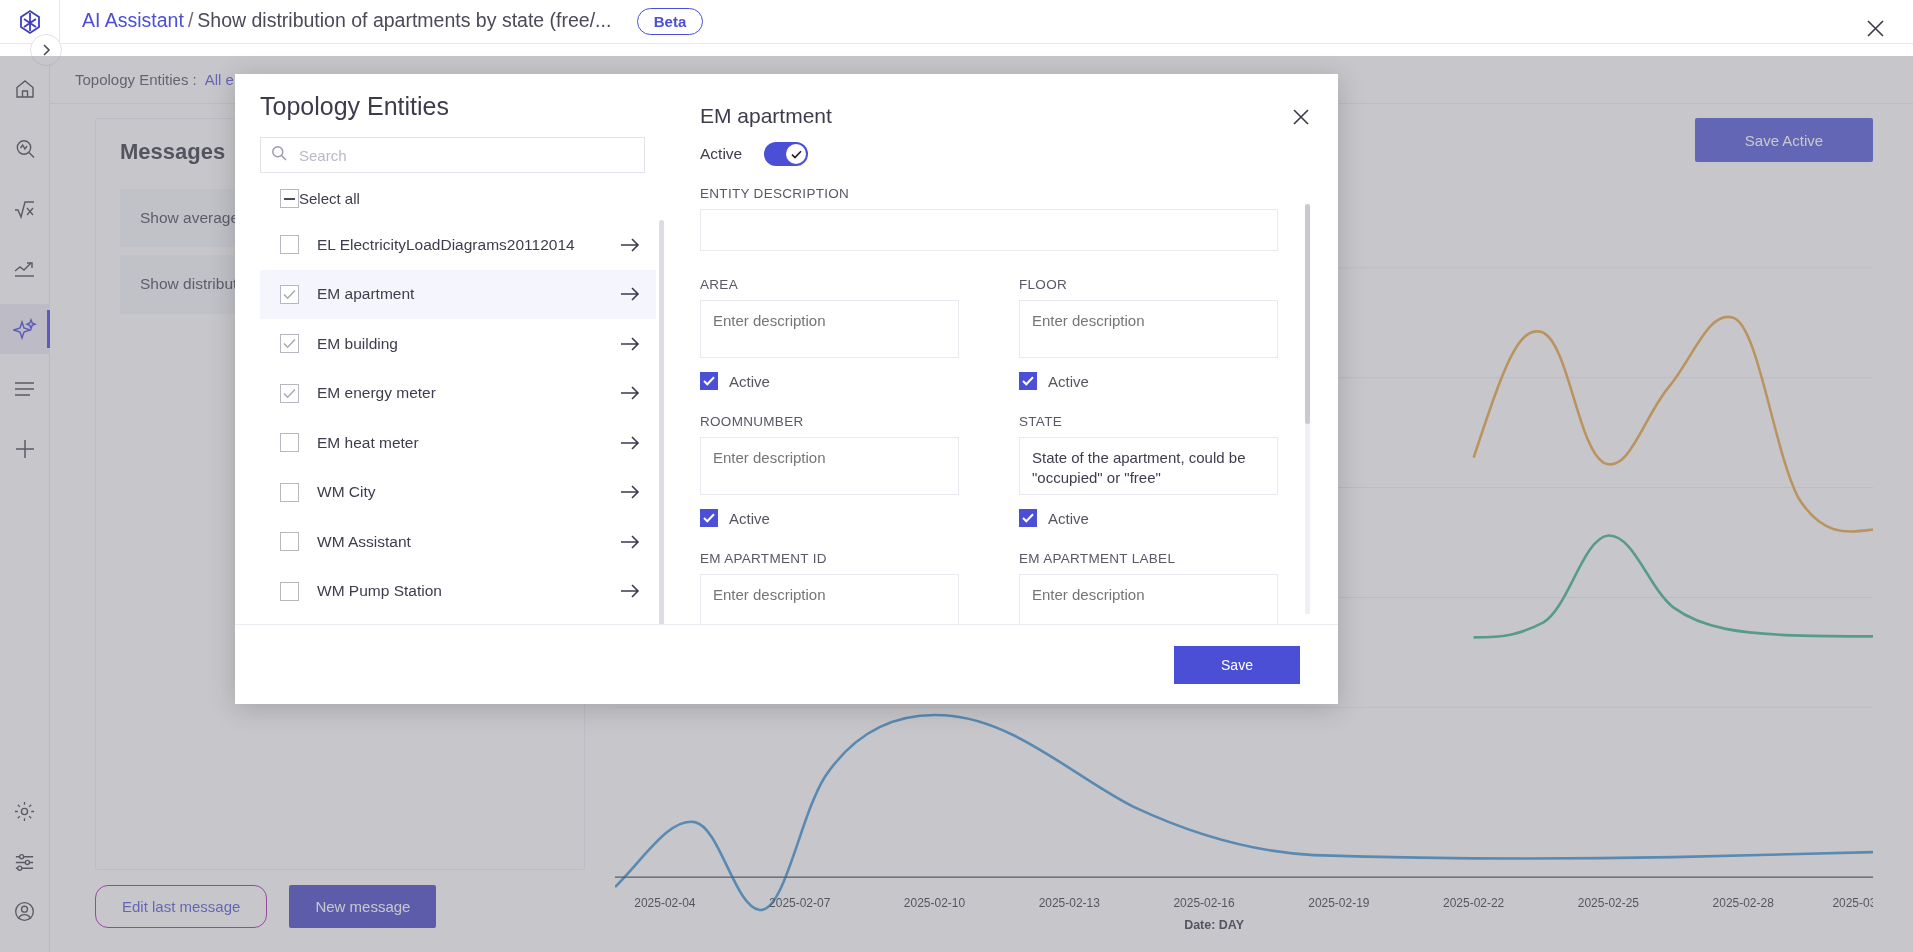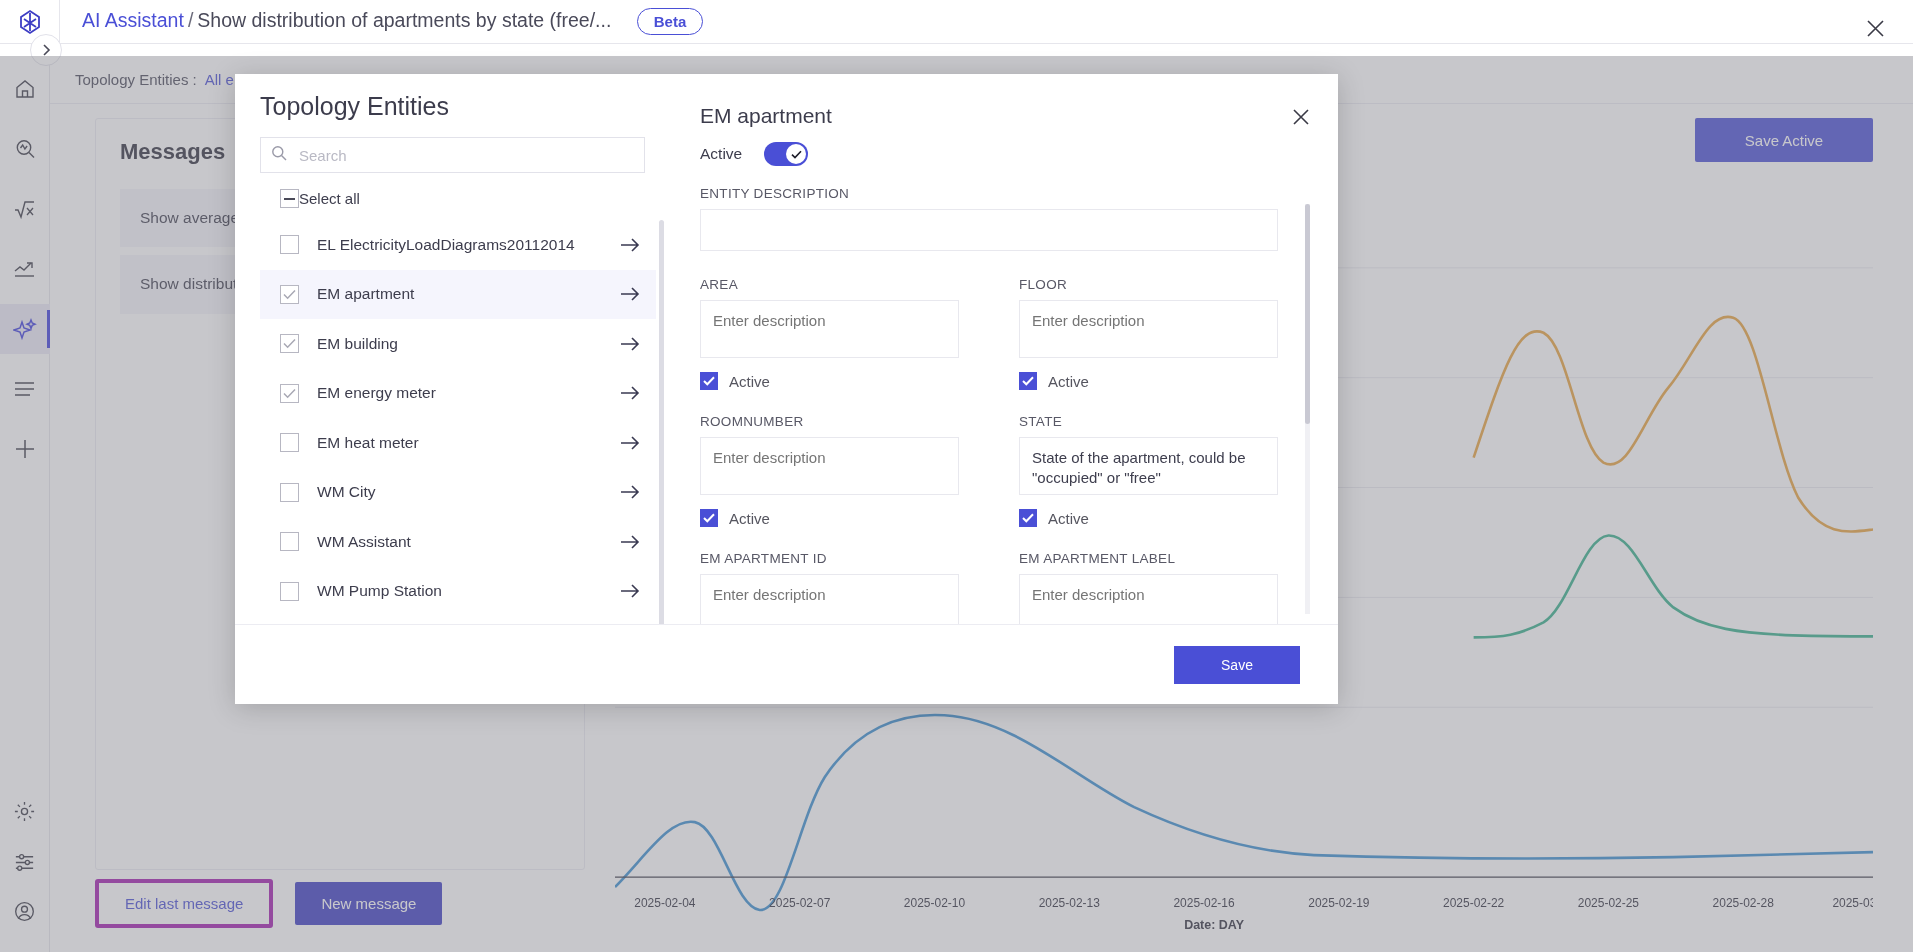--- a/index.html
+++ b/index.html
@@ -75,22 +75,22 @@
   }
   .messages-head { padding: 20px 24px 16px; font-size: 22px; font-weight: bold; color: #2f2f3d; }
   .msg-card {
     margin: 8px 24px; padding: 18px 20px; background: #f5f5fa;
     font-size: 15.5px; color: #3d3d4d; line-height: 1.45;
   }
   .msg-actions {
     position: absolute; left: 95px; bottom: 24px; display: flex; gap: 22px; align-items: center;
   }
   .btn-outline {
-    border: 4px solid #a21caf; color: #4a4fd6; background: #fff;
-    padding: 12px 26px; font-size: 15px; cursor: pointer; border-radius: 3px;
+    border: 1px solid #a21caf; color: #4a4fd6; background: #fff;
+    padding: 12px 26px; font-size: 15px; cursor: pointer; border-radius: 13px;
     min-width: 150px; text-align: right;
   }
   .btn-solid {
     background: #3d3dc4; color: #fff; border: none;
     padding: 13px 26px; font-size: 15px; cursor: pointer; border-radius: 2px;
     min-width: 130px; text-align: center;
   }
   .save-config-btn {
     position: absolute; top: 118px; right: 40px; width: 178px; height: 44px;
     background: #4a4fd6; color: #fff; font-size: 15px; border: none; cursor: pointer;

